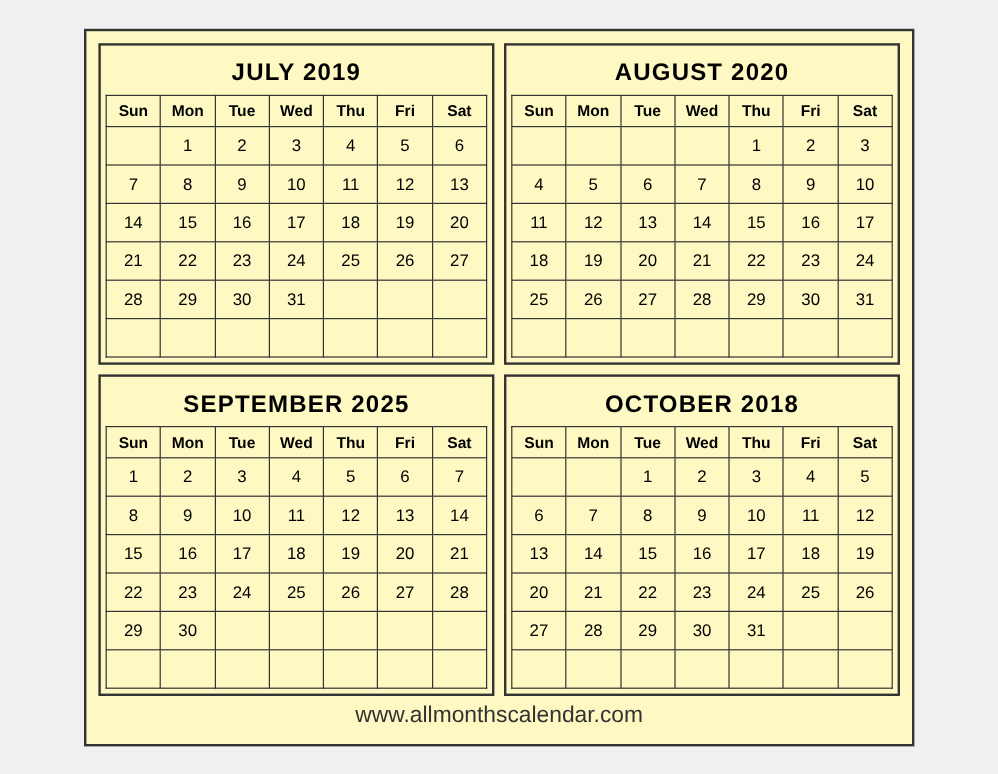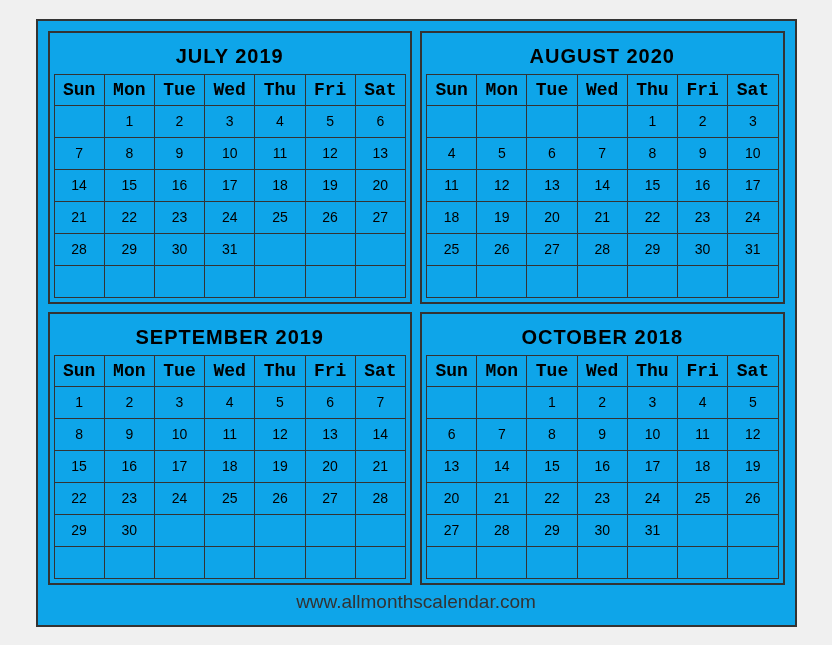--- a/index.html
+++ b/index.html
@@ -5,24 +5,24 @@
     * { box-sizing: border-box; margin: 0; padding: 0; }
     body {
       background: #f0f0f0;
       display: flex;
       justify-content: center;
       align-items: center;
       min-height: 100vh;
       font-family: Arial, sans-serif;
     }
     .page {
-      background: #0ea5e9;
+      background: #fef9c3;
       border: 2px solid #333;
       padding: 10px;
-      width: 761px;
+      width: 692px;
     }
     .calendars-grid {
       display: grid;
       grid-template-columns: 1fr 1fr;
       gap: 8px;
     }
     .calendar {
       border: 2px solid #333;
       padding: 4px;
     }
@@ -39,22 +39,21 @@
     }
     .cal-table th, .cal-table td {
       border: 1px solid #333;
       text-align: center;
       padding: 5px 2px;
       font-size: 14px;
       width: calc(100%/7);
     }
     .cal-table th {
       font-weight: bold;
-      font-size: 18px;
-      font-family: Liberation Mono, monospace;
+      font-size: 13px;
     }
     .cal-table td {
       height: 32px;
     }
     .footer {
       text-align: center;
       padding: 6px 0 2px 0;
       font-size: 19px;
       color: #333;
     }
@@ -202,21 +201,21 @@
               <td></td>
               <td></td>
               <td></td>
               <td></td>
               <td></td>
             </tr>
           </tbody>
         </table>
       </div>
       <div class="calendar">
-        <div class="calendar-title">SEPTEMBER 2019</div>
+        <div class="calendar-title">SEPTEMBER 2025</div>
         <table class="cal-table">
           <thead>
             <tr>
               <th>Sun</th>
               <th>Mon</th>
               <th>Tue</th>
               <th>Wed</th>
               <th>Thu</th>
               <th>Fri</th>
               <th>Sat</th>

